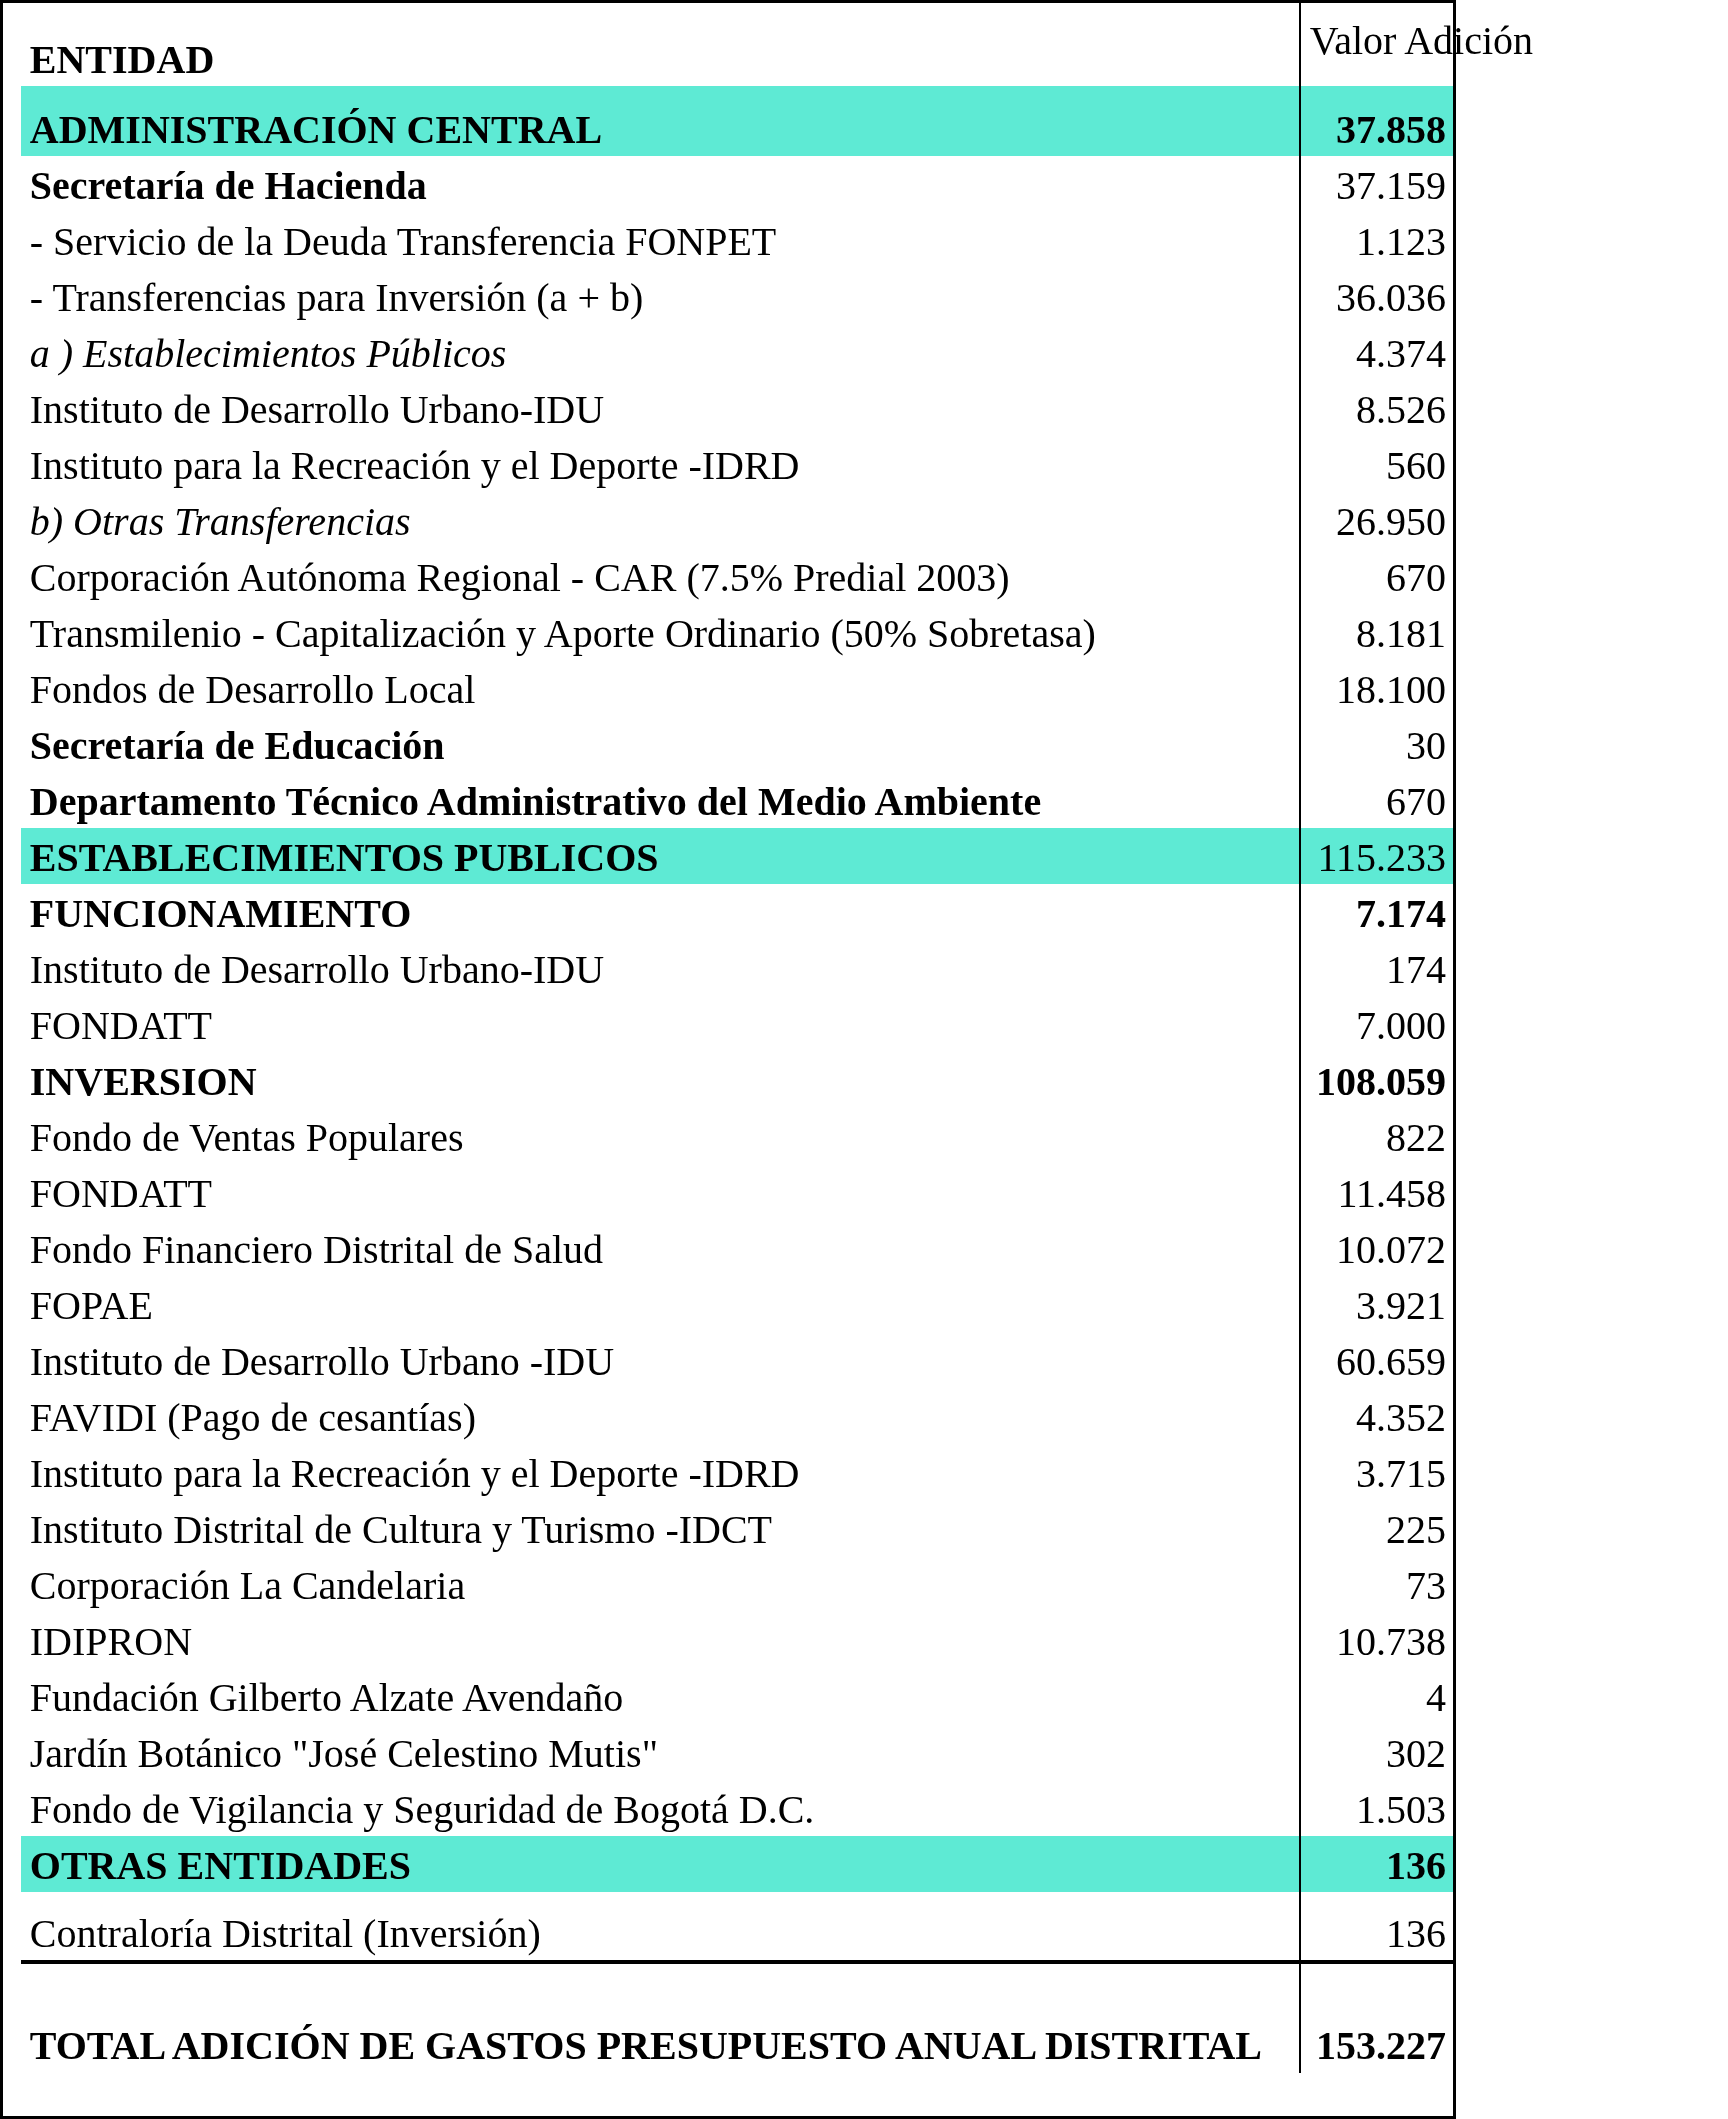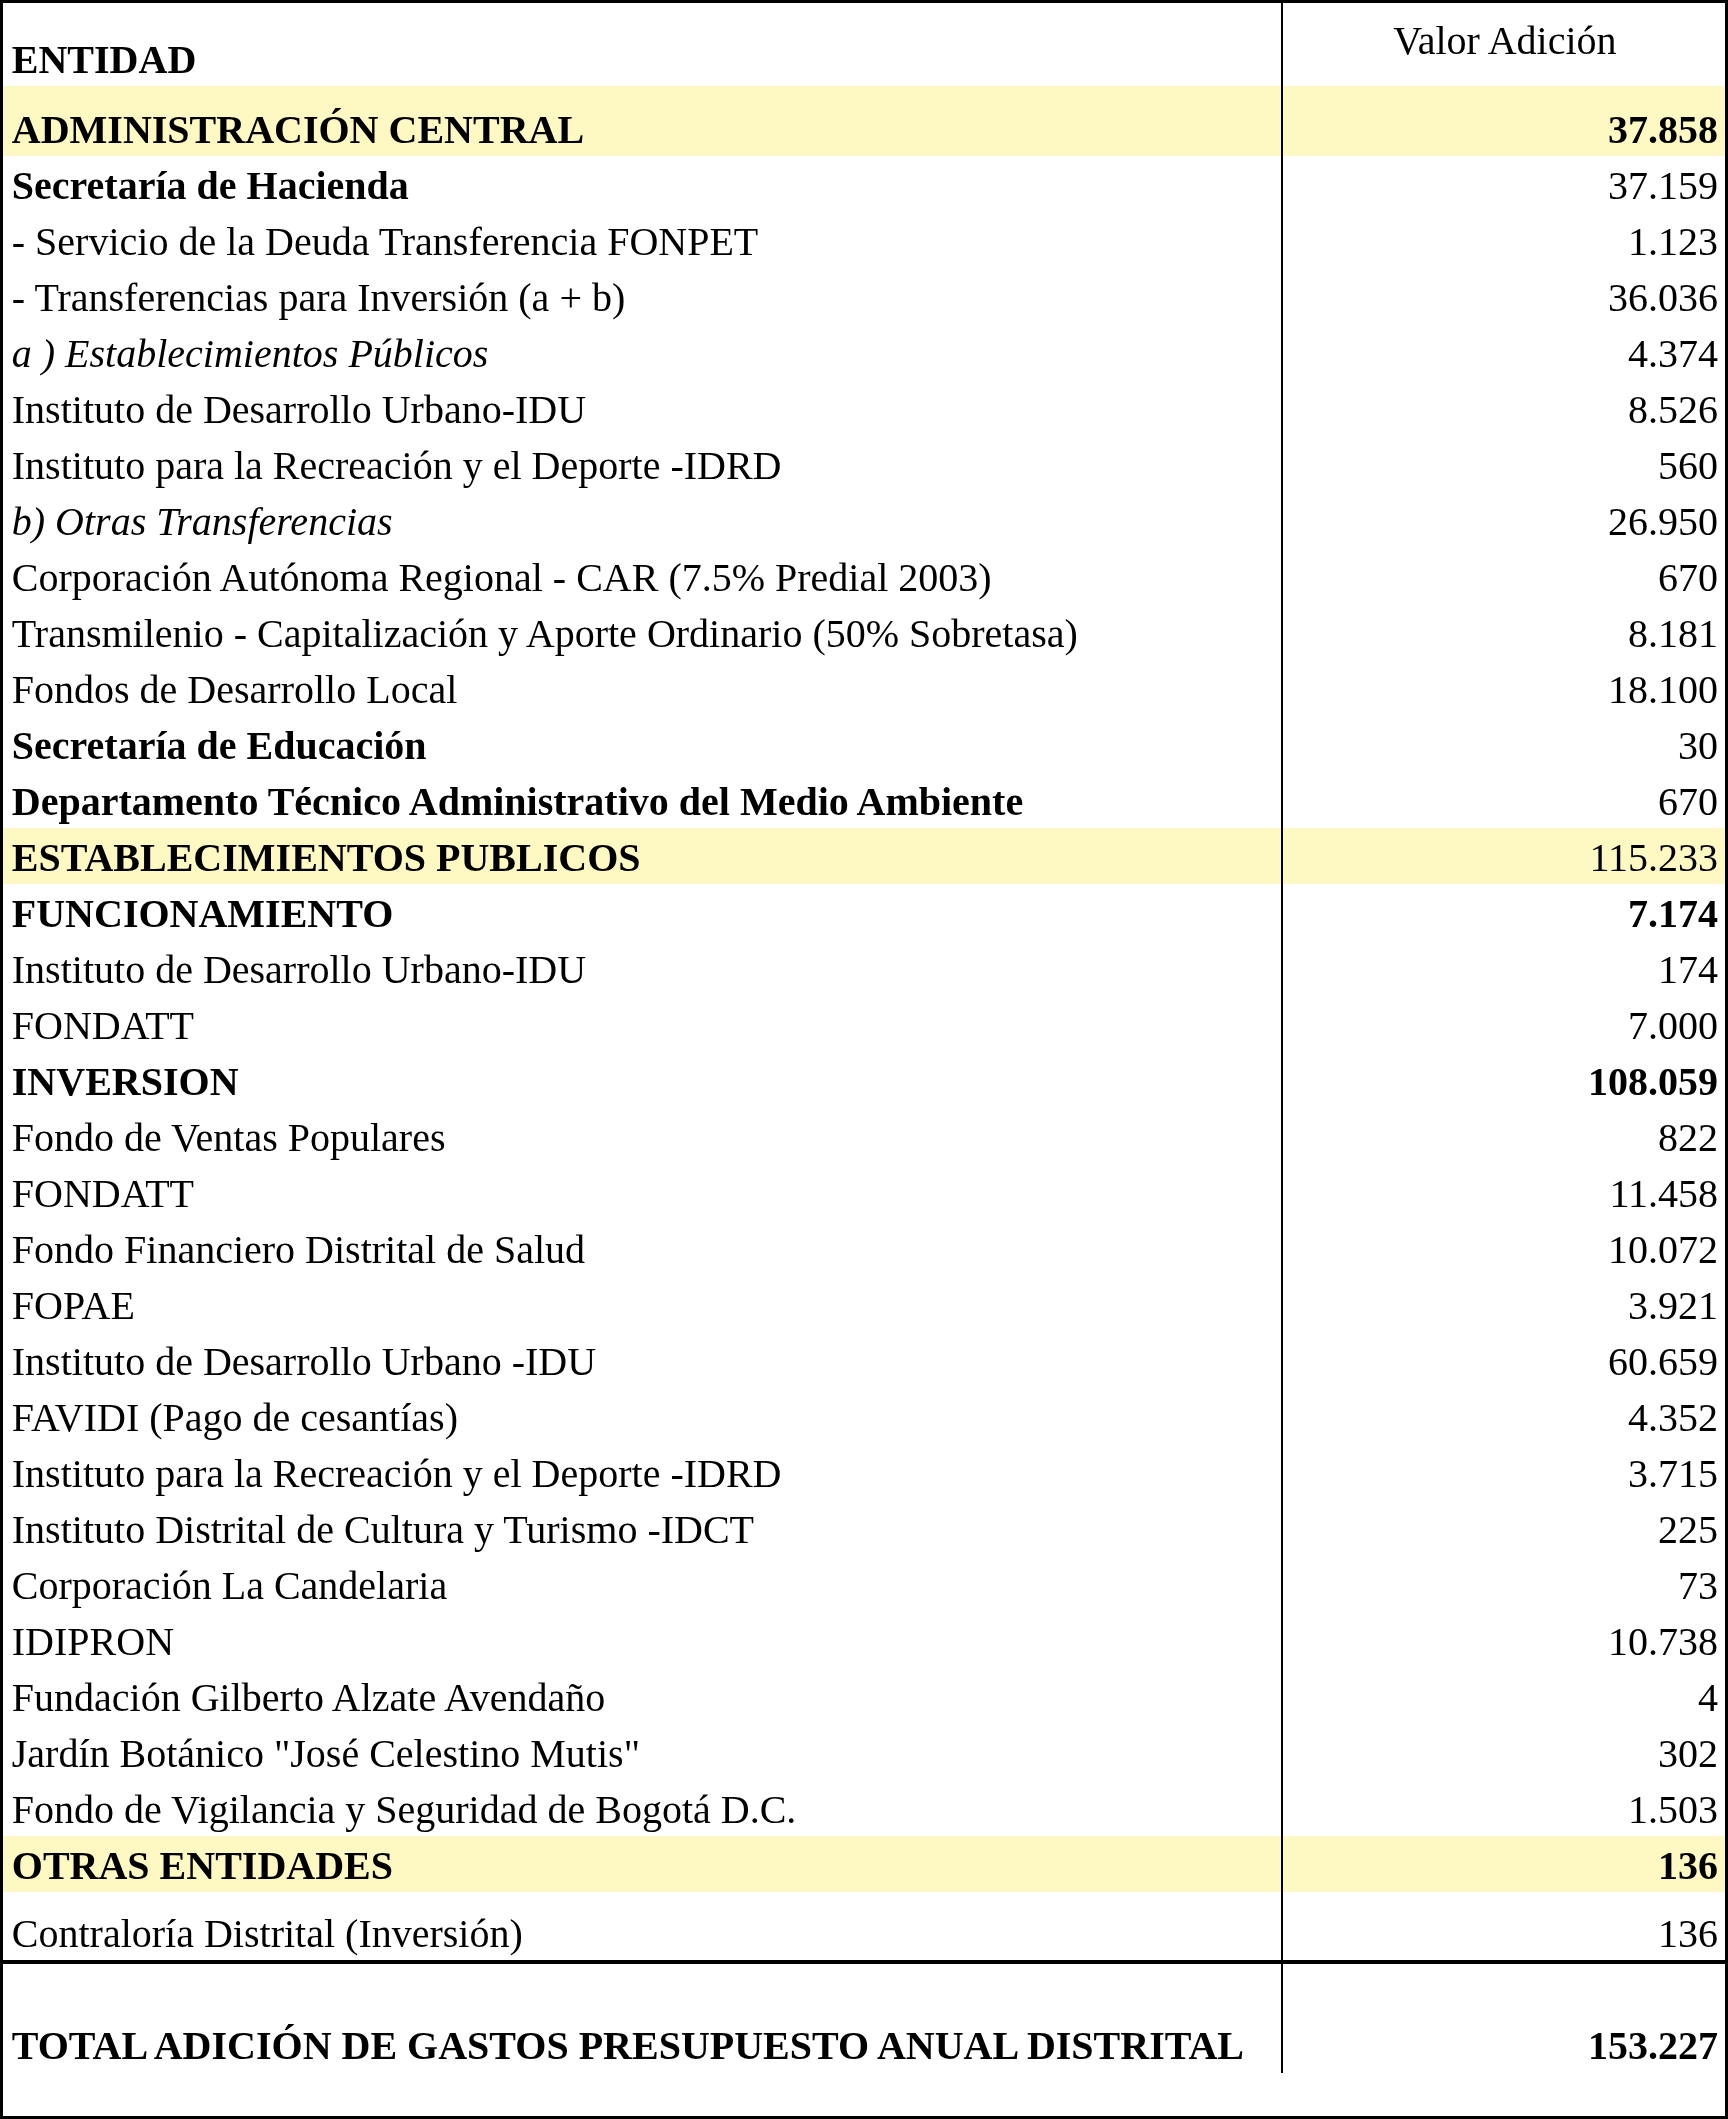--- a/index.html
+++ b/index.html
@@ -1,41 +1,42 @@
 <!DOCTYPE html>
 <html style="font-size:14px"><head>
 <meta charset="utf-8">
 <style>
   html, body { margin: 0; padding: 0; background: #ffffff; }
   body { width: 1728px; height: 2119px; overflow: hidden; }
   .sheet {
     position: absolute; left: 0; top: 0;
-    width: 1728px; height: 2119px;
+    width: 1456px; height: 2119px;
     box-sizing: border-box;
     border: 3.5px solid #000;
     font-family: "Liberation Serif", "DejaVu Serif", serif;
     color: #000;
+    padding-left: 18px;
   }
   table { border-collapse: collapse; width: 100%; table-layout: fixed; }
   col.c1 { width: 1279px; }
   col.c2 { width: auto; }
   td {
     padding: 0 7px 0 8.8px;
     font-size: 40px;
     line-height: 53px;
     height: 56px;
     white-space: nowrap;
     vertical-align: bottom;
   }
   td.ent { border-right: 2.6px solid #000; }
   td.val { text-align: right; padding-right: 7px; }
   tr.head td { height: 72px; }
   tr.head td.val { text-align: center; vertical-align: top; padding-top: 10.5px; font-weight: normal; }
   tr.head td.ent { font-weight: bold; }
-  tr.group td { background: #fef9c3; }
+  tr.group td { background: #5eead4; }
   tr.group.first td { height: 70px; }
   .bold { font-weight: bold; }
   .italic { font-style: italic; }
   tr.contraloria td { height: 68px; }
   tr.total td { border-top: 4.4px solid #000; vertical-align: bottom; line-height: 54px; }
   tr.total td.ent { white-space: normal; height: 109px; }
 </style>
 </head>
 <body>
 

